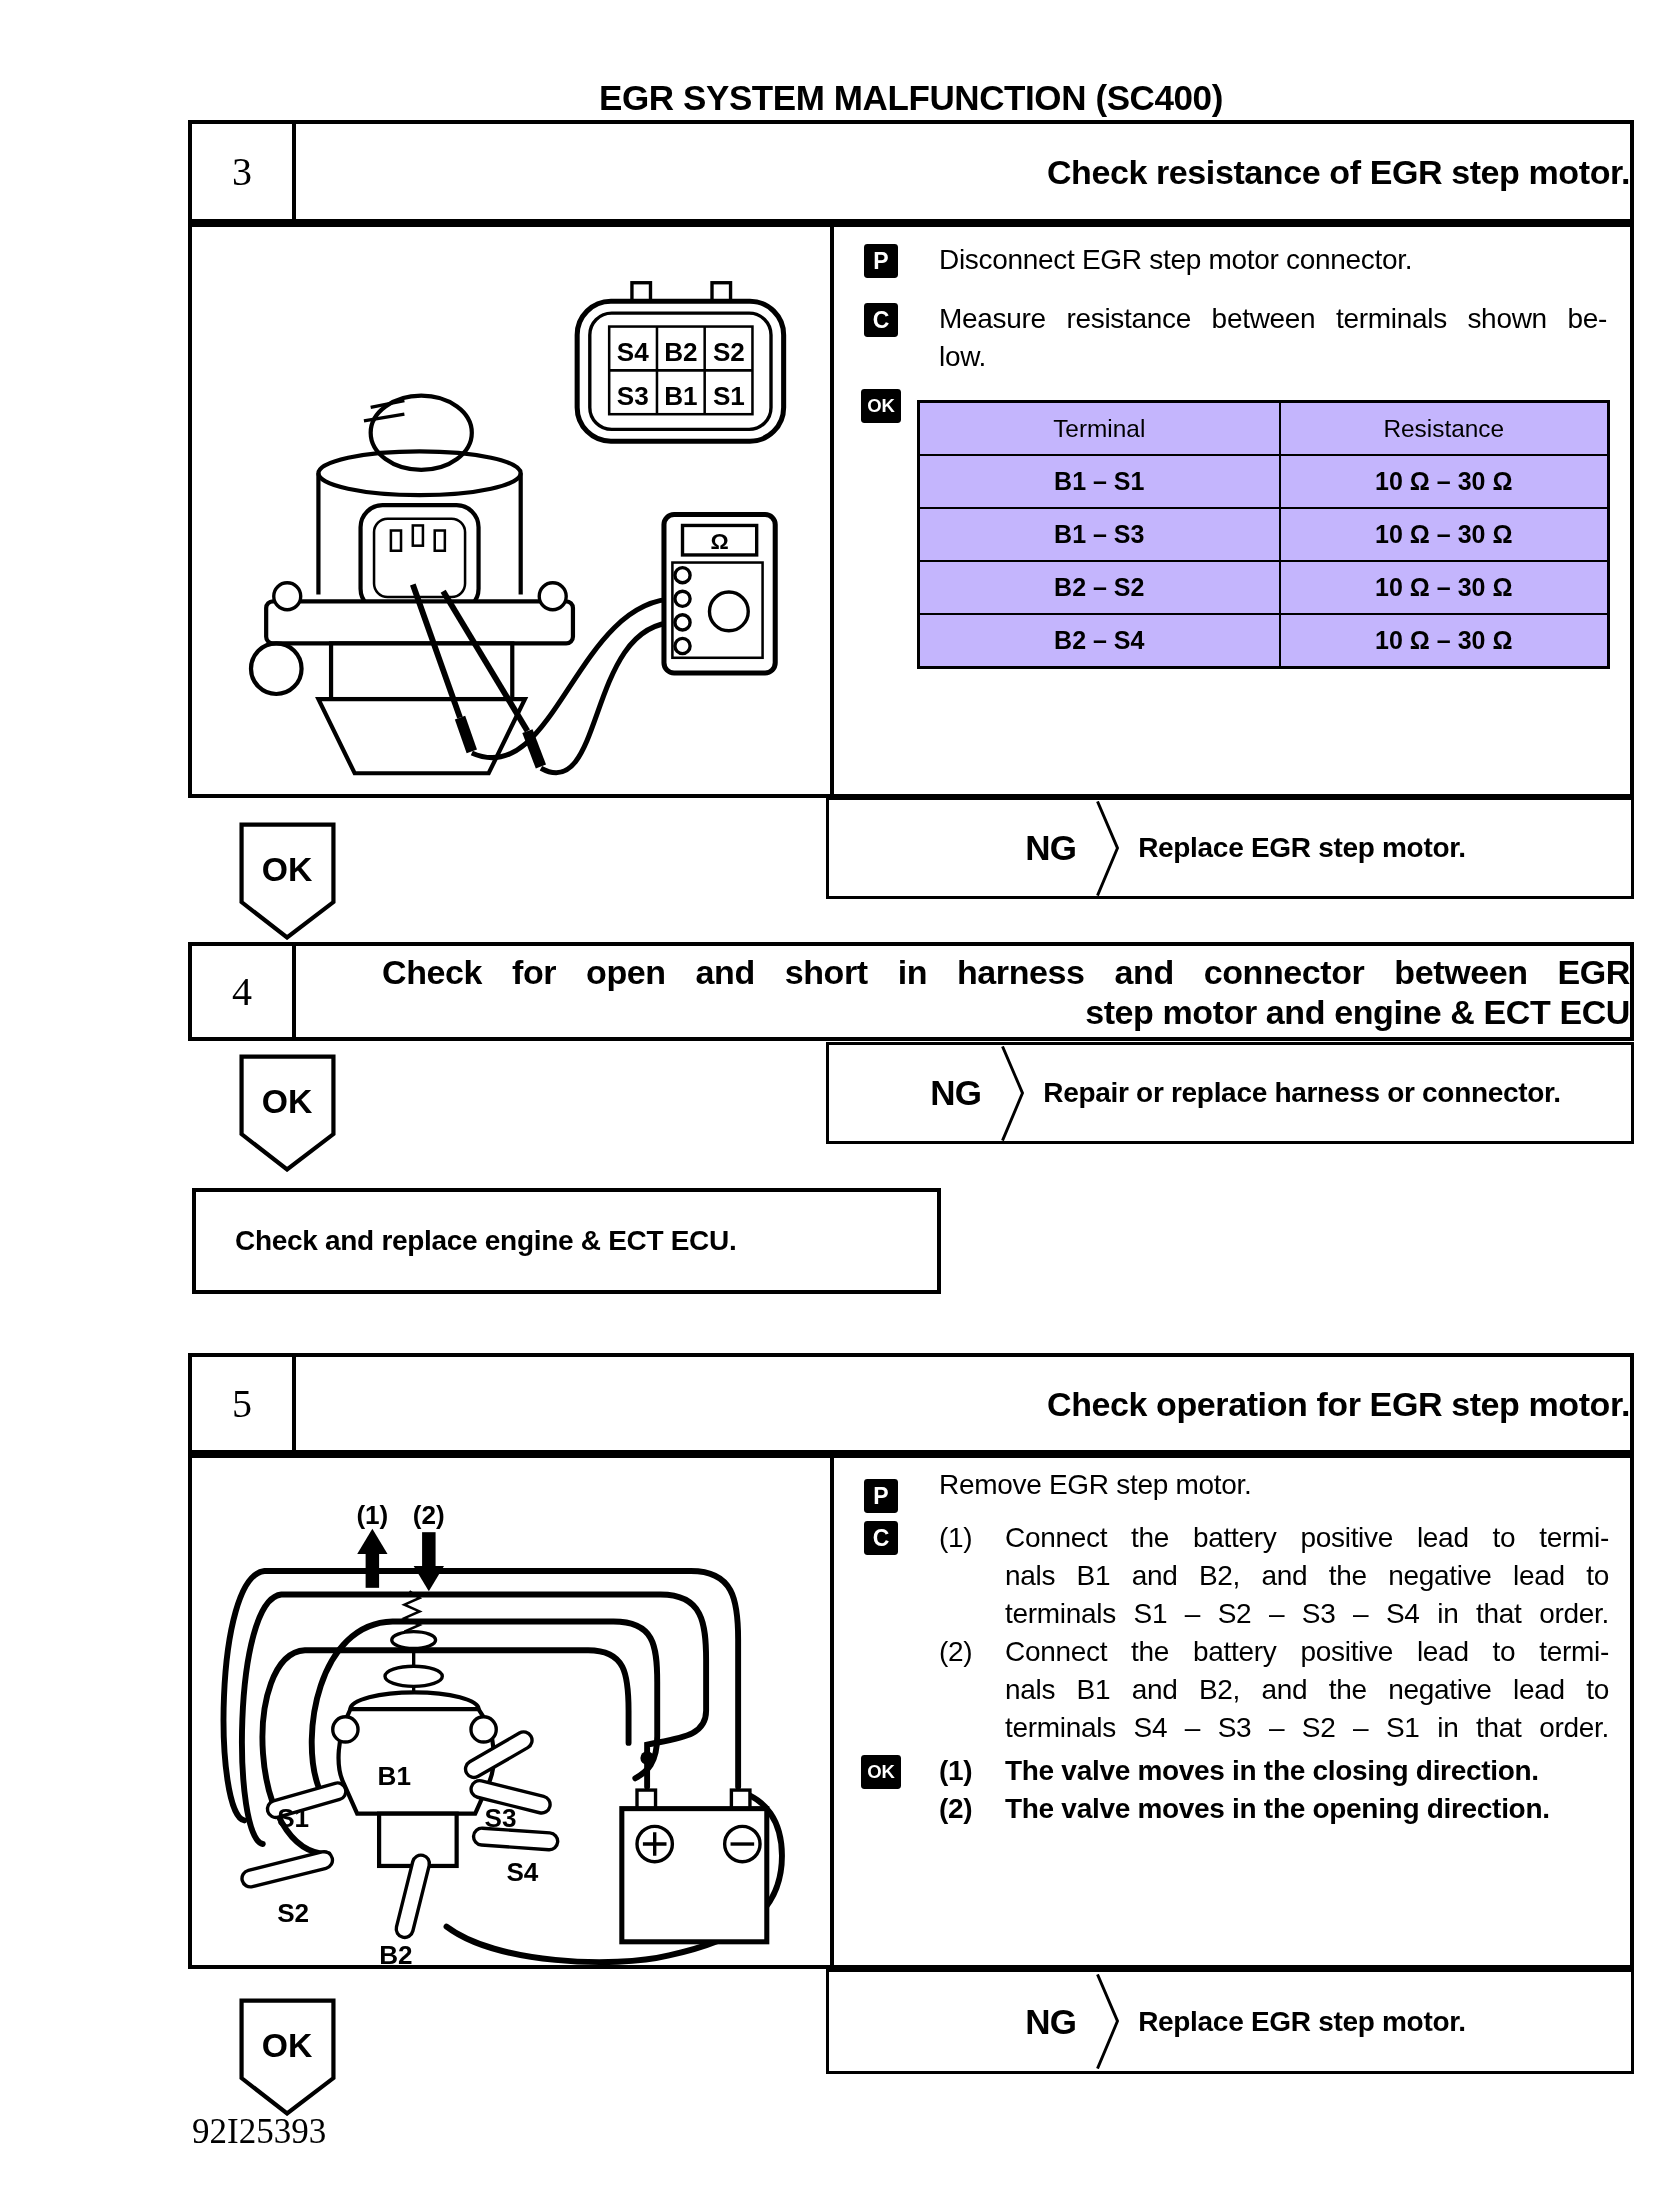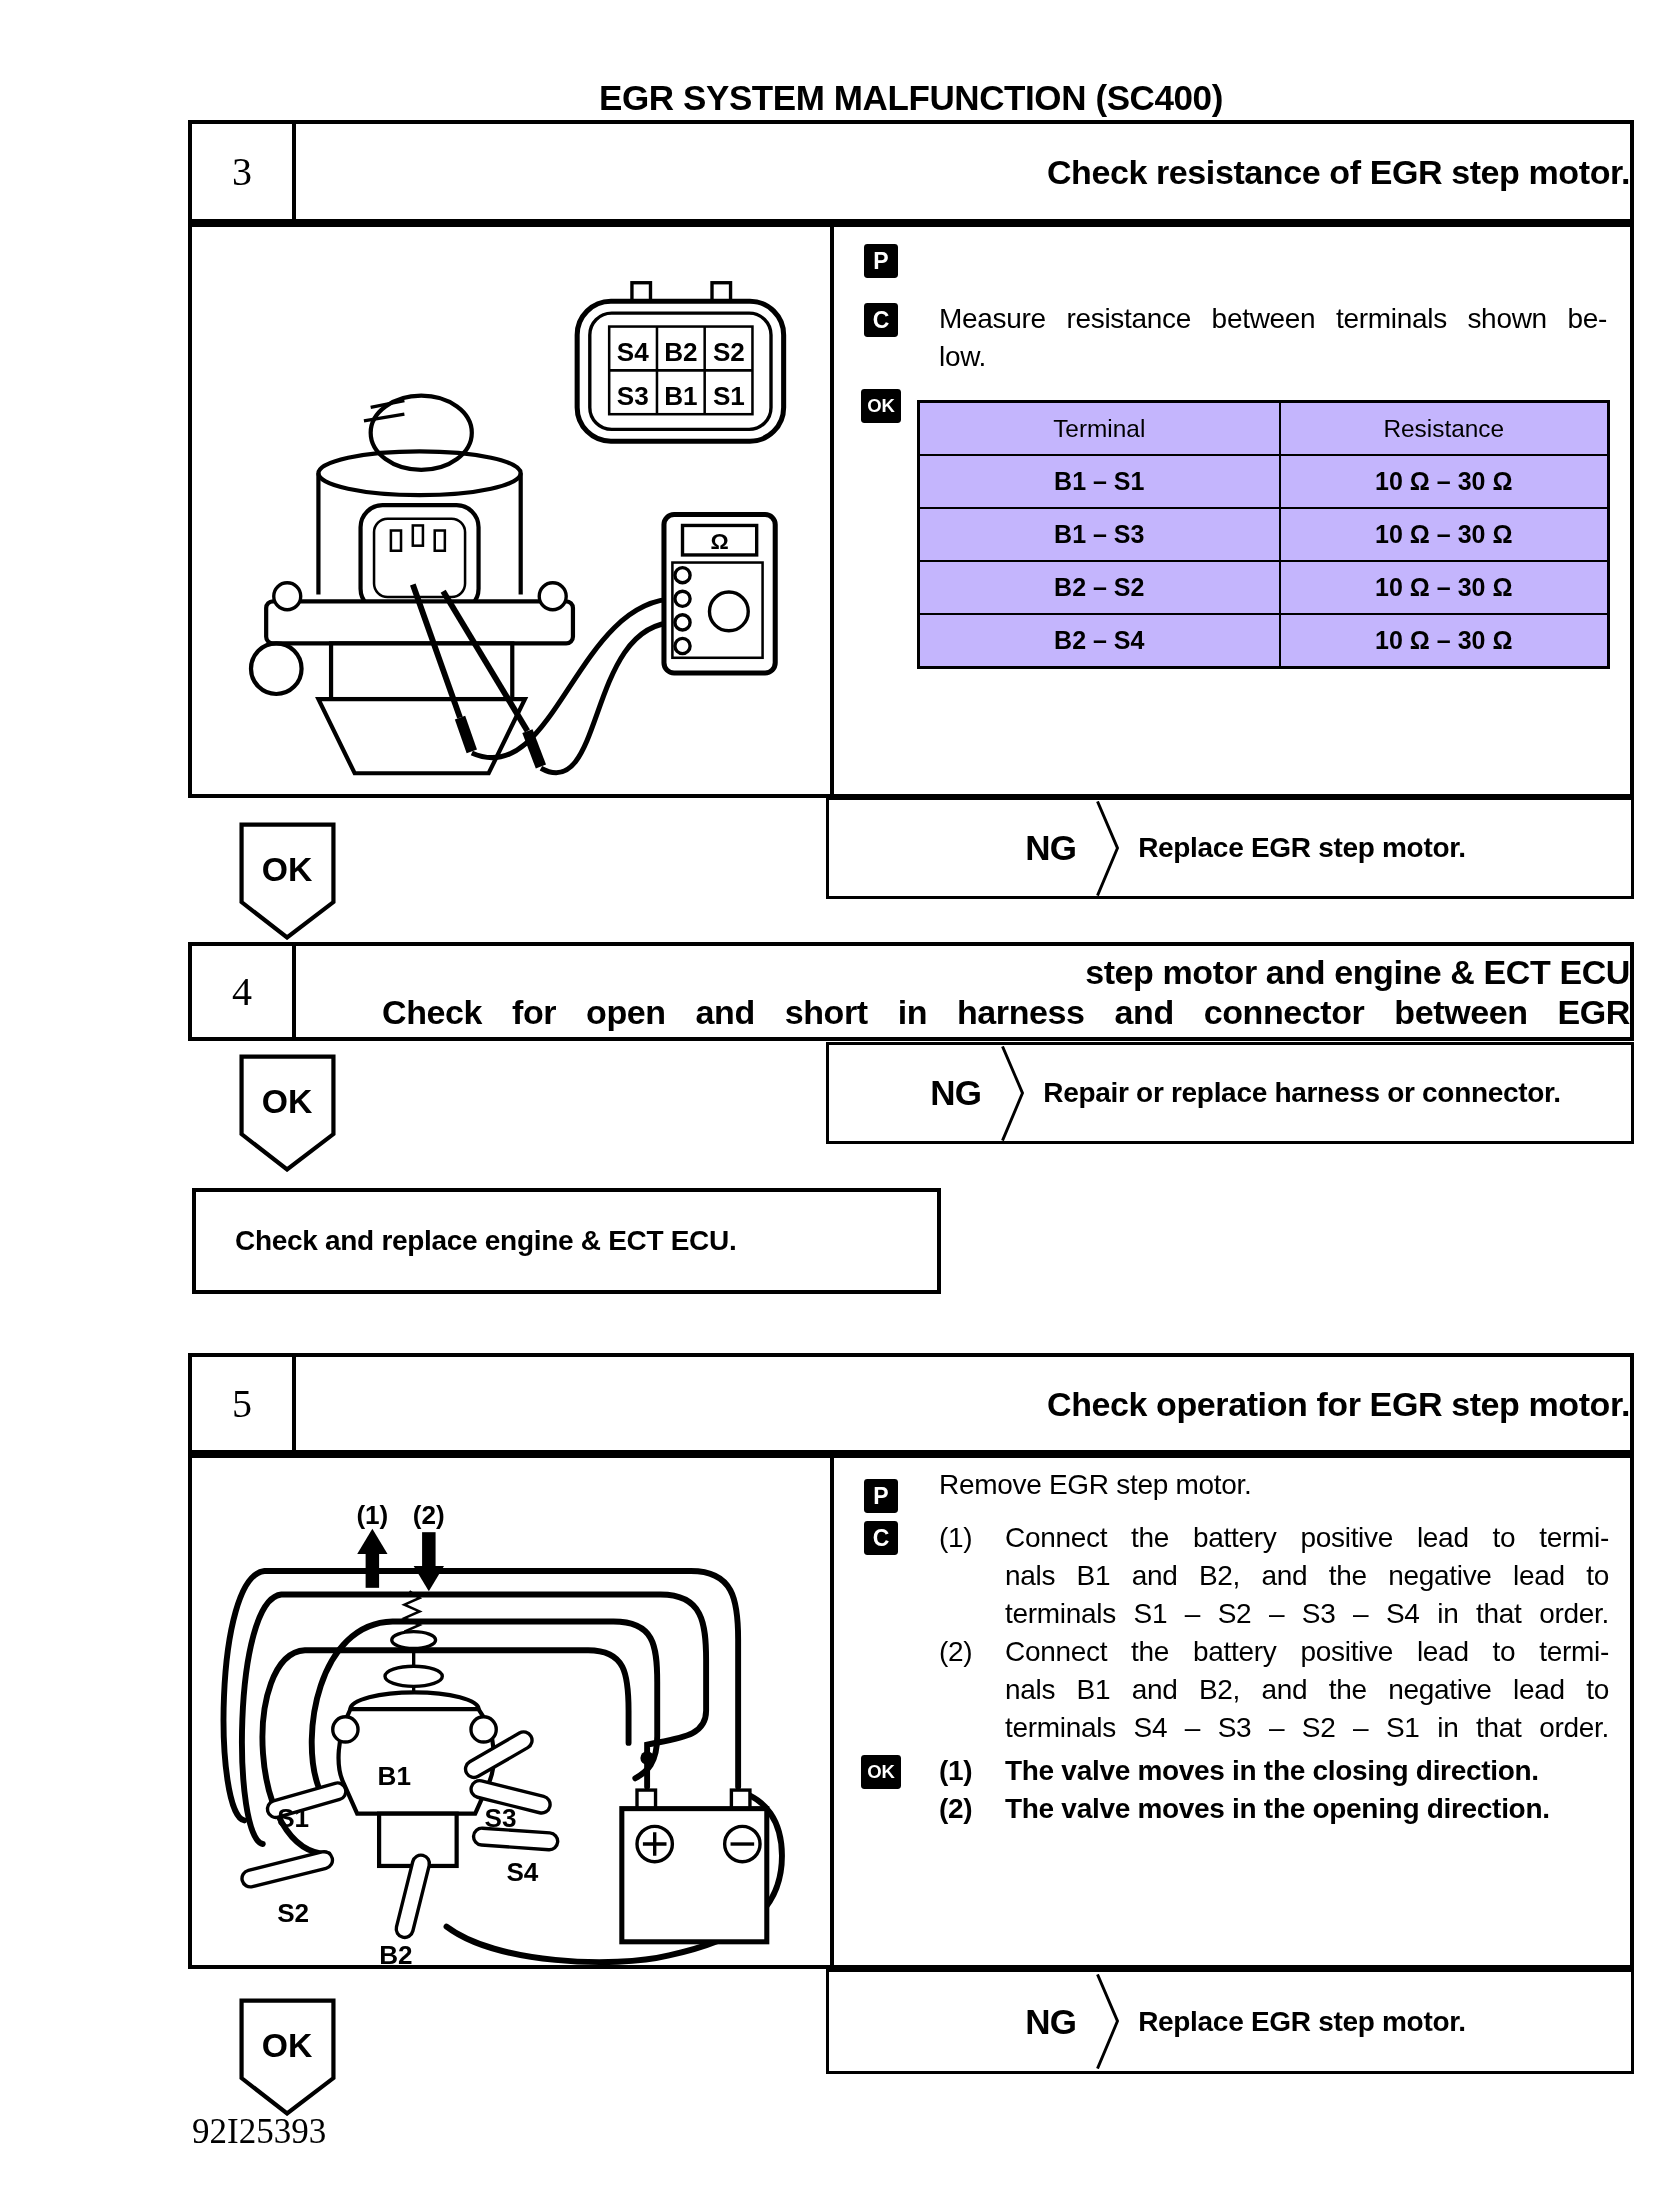--- a/index.html
+++ b/index.html
@@ -115,20 +115,21 @@
           <circle cx="582" cy="469" r="9" stroke-width="4"></circle>
           <circle cx="582" cy="497" r="9" stroke-width="4"></circle>
           <circle cx="637" cy="456" r="23" stroke-width="4"></circle>
         </g>
         <text x="626" y="382" text-anchor="middle" style="font-size:27px;font-weight:bold;">Ω</text>
       </g>
     </svg>
 
     <div class="right-panel">
       <div class="tag tag-sq" style="left:30px;top:17px;">P</div>
+      <div class="abs body-text" style="left:105px;top:14.3px;width:674px;">Disconnect EGR step motor connector.</div>
 
       <div class="tag tag-sq" style="left:30px;top:76px;">C</div>
       <div class="abs body-text jl" style="left:105px;top:73px;width:668px;">Measure resistance between terminals shown be-</div>
       <div class="abs body-text" style="left:105px;top:111px;width:668px;">low.</div>
 
       <div class="tag tag-ok" style="left:27px;top:162px;">OK</div>
 
       <table class="spec-table abs" style="left:83px;top:173px;width:690px;">
         <colgroup>
             <col style="width:361px;">
@@ -169,22 +170,22 @@
   </div>
 
   <svg class="abs" style="left:239px;top:822px;" width="97" height="118" viewBox="0 0 115 140">
     <polygon points="3,3 112,3 112,95 57,137 3,95" fill="#fff" stroke="#000" stroke-width="5"></polygon>
     <text x="57" y="70" text-anchor="middle" style="font-size:40px;font-weight:bold;">OK</text>
   </svg>
 
   <div class="abs step-header" style="left:188px;top:942px;width:1446px;height:99px;">
     <div class="num-cell">4</div>
     <div class="hdr-body">
+      <div class="hdr-title jl" style="width:1248px;">Check for open and short in harness and connector between EGR</div>
       <div class="hdr-title">step motor and engine &amp; ECT ECU</div>
-      <div class="hdr-title jl" style="width:1248px;">Check for open and short in harness and connector between EGR</div>
     </div>
   </div>
 
   <div class="abs ng-box" style="left:826px;top:1042px;width:808px;height:102px;">
     <span class="ng-label">NG</span>
     <svg width="25" height="95" viewBox="0 0 30 113" style="margin-left:18.5px;">
       <polyline points="3,0 27,56 3,113" fill="none" stroke="#000" stroke-width="3.5"></polyline>
     </svg>
     <span class="ng-text" style="margin-left:18.5px;">Repair or replace harness or connector.</span>
   </div>

